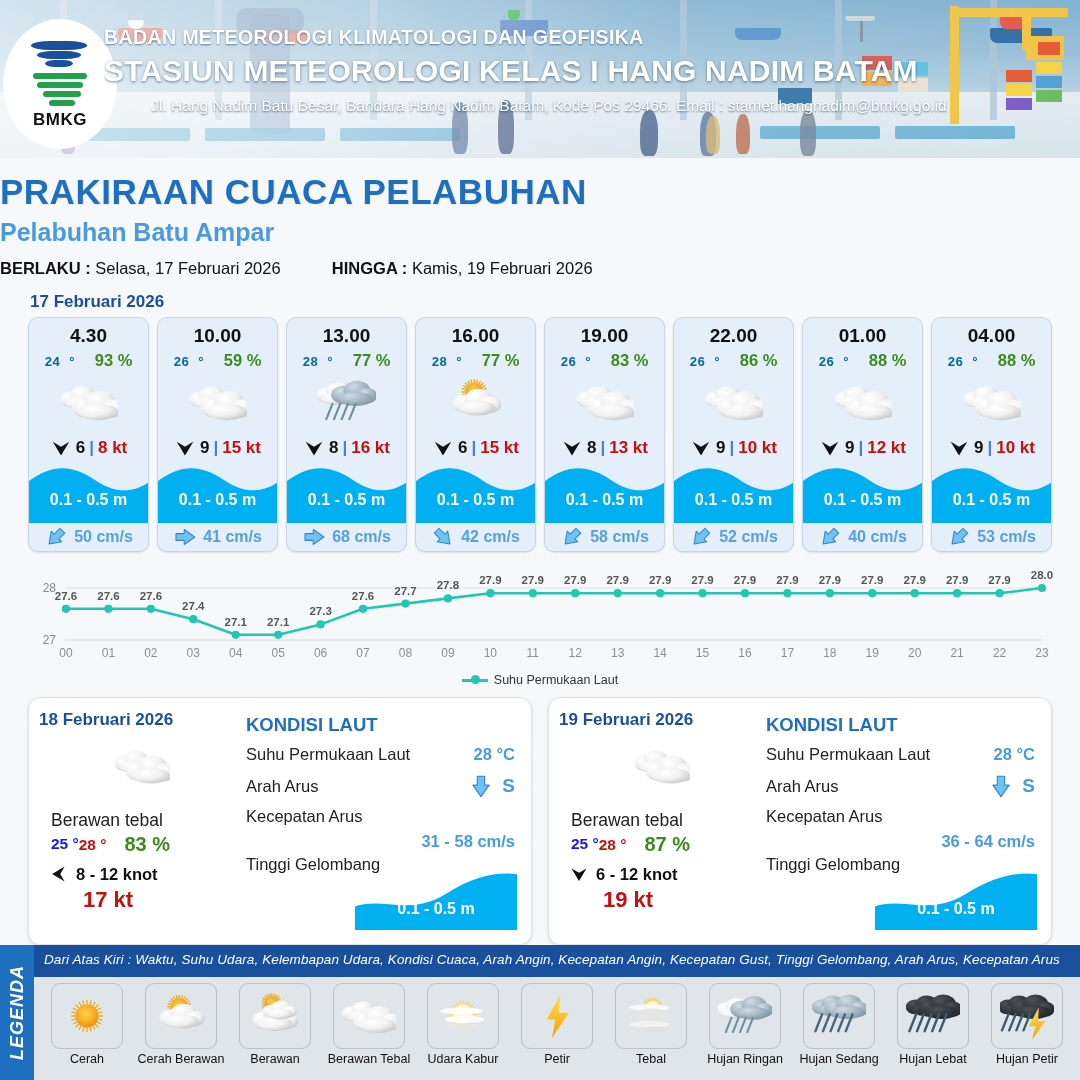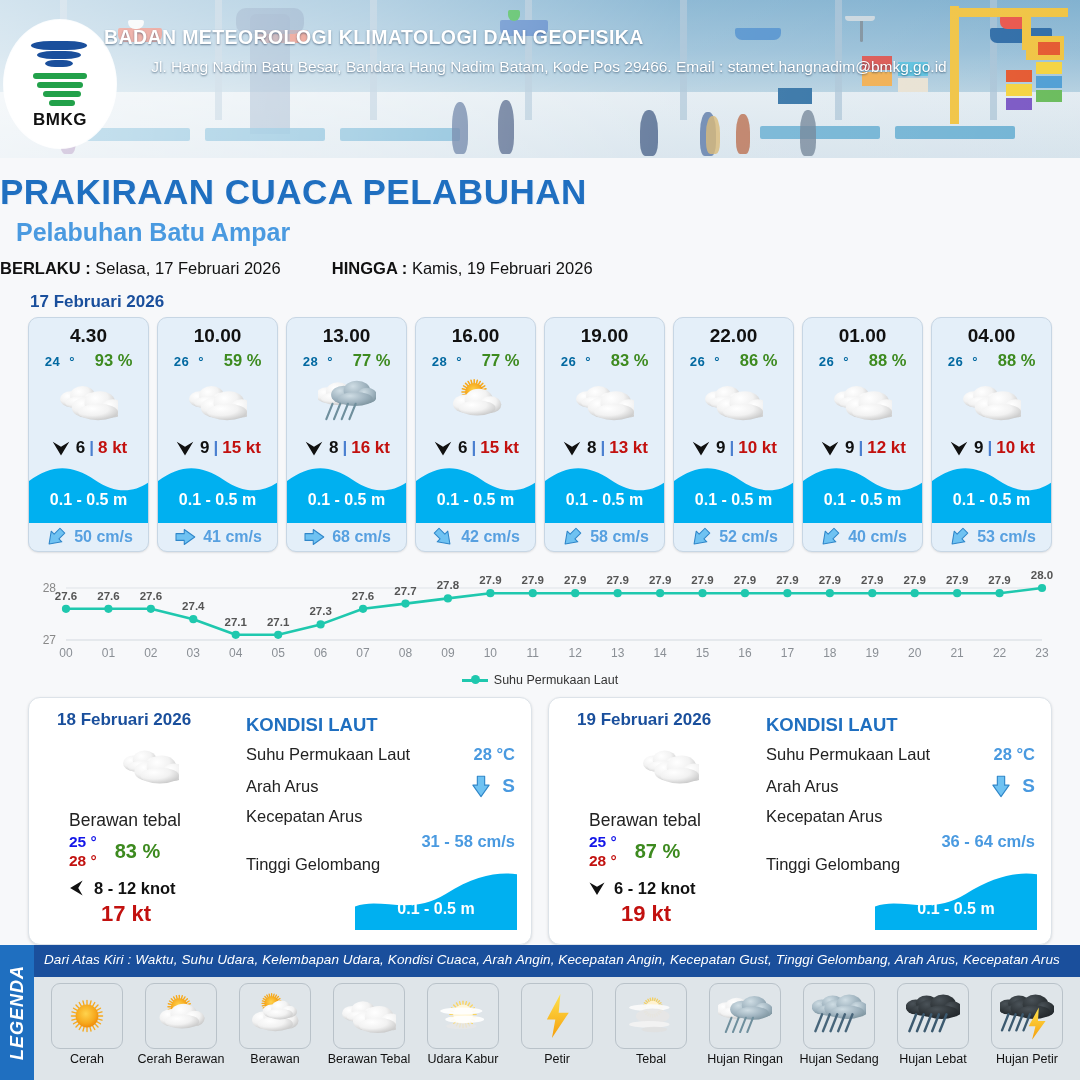--- a/index.html
+++ b/index.html
@@ -47,21 +47,21 @@
                text-shadow:0 1px 2px rgba(20,50,80,.55); }
   #hdr-line2 { font-size:30px; font-weight:bold; color:#fff; letter-spacing:.2px; margin-top:5px;
                text-shadow:0 1px 3px rgba(20,50,80,.6); }
   #hdr-line3 { font-size:15.5px; color:#fff; margin-top:9px; text-align:center; width:890px;
                text-shadow:0 1px 2px rgba(20,50,80,.65); }
 
   
   #title-wrap { text-align:left; margin-top:14px; }
   #title-main { font-size:35px; font-weight:bold; color:#1f6fc0; letter-spacing:.5px;
                 text-shadow:1px 1px 0 #e8eef5; }
-  #title-sub { font-size:25px; font-weight:bold; color:#4a9ae0; margin-top:6px;padding-left:16px; }
+  #title-sub { font-size:25px; font-weight:bold; color:#4a9ae0; margin-top:6px; }
   #validity { margin-top:12px; font-size:16.5px; color:#111; }
   #validity .lbl { font-weight:bold; }
   #validity .sep { display:inline-block; width:42px; }
 
   
   #day1-label { margin:14px 0 5px 30px; font-size:17px; font-weight:bold; color:#1a4f9c; }
   #cards { display:flex; gap:8px; padding:0 28px; }
   .card {
     width:128px; height:235px; background:#e4eff9;
     border:1px solid #c7d6e4; border-radius:10px;
@@ -91,26 +91,26 @@
   #chart-legend { text-align:center; margin-top:3px; font-size:12.5px; color:#333;
                   display:flex; align-items:center; justify-content:center; gap:6px;}
   .lg-line { display:inline-block; width:26px; height:3px; background:#1fc8ae; position:relative;}
   .lg-line::after { content:''; position:absolute; left:9px; top:-3.5px; width:9px; height:9px;
                     background:#1fc8ae; border-radius:50%;}
 
   
   #panels { display:flex; gap:16px; padding:0 28px; margin-top:10px; }
   .panel { flex:1; height:248px; background:#fff; border:1px solid #dde3e9; border-radius:12px;
            box-shadow:0 1px 3px rgba(0,0,0,.12); position:relative; display:flex; }
-  .p-left { width:215px; padding:12px 0 0 28px; position:relative;}
+  .p-left { width:215px; padding:12px 0 0 10px; position:relative;}
   .p-date { font-size:17px; font-weight:bold; color:#1a4f9c; }
   .p-icon { height:60px; display:flex; align-items:center; justify-content:center; margin-top:6px; }
   .p-cond { font-size:17.5px; color:#222; margin-top:14px; padding-left:12px;}
   .p-tr { display:flex; align-items:center; padding-left:12px; margin-top:2px;}
-  .p-temps { display:flex; flex-direction:column; }
+  .p-temps { display:flex; flex-direction:row; }
   .p-tmin { font-size:15.5px; font-weight:bold; color:#1316e8; }
   .p-tmax { font-size:15.5px; font-weight:bold; color:#c2110f; margin-top:1px;}
   .p-hum { font-size:20px; font-weight:bold; color:#3d8a1f; margin-left:18px; }
   .p-wind { display:flex; align-items:center; gap:7px; padding-left:10px; margin-top:8px;}
   .p-wtxt { font-size:16.5px; font-weight:bold; color:#111; }
   .p-gust { font-size:22px; font-weight:bold; color:#c2110f; padding-left:44px; margin-top:3px;}
   .p-right { flex:1; padding:16px 16px 0 2px; position:relative;}
   .p-rtitle { font-size:18.5px; font-weight:bold; color:#1f6fc0; }
   .p-row { display:flex; align-items:center; justify-content:space-between; margin-top:9px;}
   .p-rlabel { font-size:16.5px; color:#222; }
@@ -214,20 +214,21 @@
       <i style="top:1px;width:54px;"></i>
       <i style="top:10px;left:6px;width:46px;"></i>
       <i style="top:19px;left:12px;width:38px;"></i>
       <i style="top:28px;left:18px;width:26px;"></i>
     </div>
     <div class="logo-text">BMKG</div>
   </div>
 
   <div id="hdr-text">
     <div id="hdr-line1">BADAN METEOROLOGI KLIMATOLOGI DAN GEOFISIKA</div>
+    <div id="hdr-line2">STASIUN METEOROLOGI KELAS I HANG NADIM BATAM</div>
     <div id="hdr-line3">Jl. Hang Nadim Batu Besar, Bandara Hang Nadim Batam, Kode Pos 29466. Email : stamet.hangnadim@bmkg.go.id</div>
   </div>
 </div>
 
 <div id="title-wrap">
   <div id="title-main">PRAKIRAAN CUACA PELABUHAN</div>
   <div id="title-sub">Pelabuhan Batu Ampar</div>
   <div id="validity">
     <span class="lbl">BERLAKU :</span>
     <span>Selasa, 17 Februari 2026</span>

